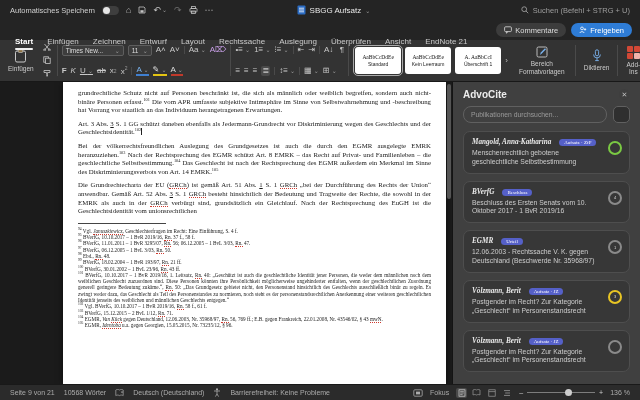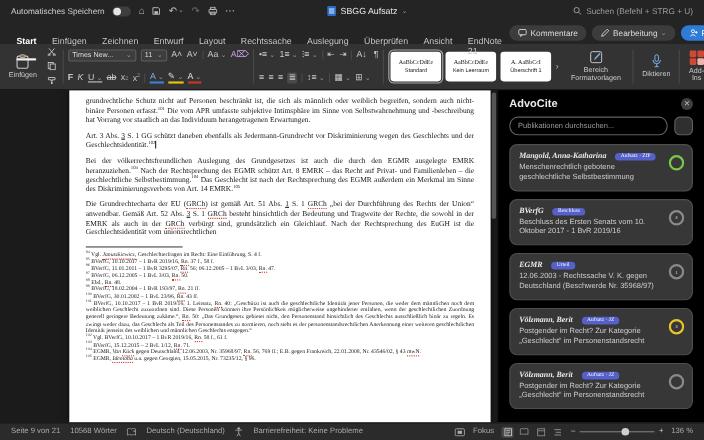--- a/index.html
+++ b/index.html
@@ -59,21 +59,21 @@
   .bodypara sup{font-size:4.3px;line-height:0;}
   .u{text-decoration:underline;}
   .i{font-style:italic;}
   .wavy{border-bottom:1px dotted #d03a2e;}
   .caret{display:inline-block;width:1px;height:7px;background:#222;vertical-align:-1px;}
   .fnsep{width:88px;border-top:1px solid #444;margin:7px 0 4px 0;}
   .footnote{font-family:"Liberation Serif",serif;font-size:5.2px;line-height:6.3px;color:#1c1c1c;text-align:justify;margin:0;}
   .footnote sup{font-size:3.6px;line-height:0;}
 
   
-  .panel{flex:1 1 auto;background:#000000;border-left:1px solid #141414;display:flex;flex-direction:column;overflow:hidden;}
+  .panel{flex:1 1 auto;background:#404040;border-left:1px solid #141414;display:flex;flex-direction:column;overflow:hidden;}
   .panel-head{display:flex;align-items:center;justify-content:space-between;padding:7px 10px 6px 10px;}
   .panel-title{color:#ececec;font-size:10px;font-weight:bold;}
   .panel-close{width:11px;height:11px;border-radius:50%;background:#3e3e3e;color:#bbb;font-size:7px;display:flex;align-items:center;justify-content:center;line-height:1;}
   .panel-search{display:flex;gap:6px;padding:0 10px 8px 10px;}
   .psearch{flex:1;height:15px;border:1px solid #606060;border-radius:8px;background:transparent;display:flex;align-items:center;padding:0 7px;color:#9a9a9a;font-size:6.8px;}
   .pfilter{width:15px;height:15px;border:1px solid #606060;border-radius:5px;background:#2f2f2f;}
   .cards{display:flex;flex-direction:column;gap:7px;padding:0 10px;overflow:hidden;}
   .card{position:relative;background:#373737;border:1px solid #4e4e4e;border-radius:7px;padding:6px 24px 6px 8px;flex:0 0 auto;}
   .card-head{display:flex;align-items:flex-end;gap:8px;font-family:Liberation Serif, serif;}
   .card-author{color:#eaeaea;font-size:7.2px;font-weight:bold;font-style:italic;white-space:nowrap;}
@@ -152,27 +152,20 @@
         <span class="tab">EndNote 21</span>
       </span>
     <span class="tabrow-right">
       <span class="pill">
         <svg width="8" height="8" viewBox="0 0 8 8">
             <rect x="0.6" y="0.8" width="6.8" height="4.8" rx="1" fill="none" stroke="#ddd" stroke-width="0.8"></rect>
             <path d="M2.4 5.6L2.4 7.2 4 5.6" fill="none" stroke="#ddd" stroke-width="0.8"></path>
           </svg>
         <span>Kommentare</span>
       </span>
-      <span class="pill">
-        <svg width="8" height="8" viewBox="0 0 8 8">
-            <path d="M1 7l0.6-2L6 0.6 7.4 2 3 6.4z" fill="none" stroke="#ddd" stroke-width="0.8"></path>
-          </svg>
-        <span>Bearbeitung</span>
-        <span class="chev">⌄</span>
-      </span>
       <span class="pill blue">
         <svg width="8" height="8" viewBox="0 0 8 8">
             <circle cx="3" cy="2.4" r="1.4" fill="none" stroke="#fff" stroke-width="0.8"></circle>
             <path d="M0.8 7c0.3-1.8 4.1-1.8 4.4 0" fill="none" stroke="#fff" stroke-width="0.8"></path>
             <path d="M6 2.2v2.4M4.8 3.4h2.4" stroke="#fff" stroke-width="0.8"></path>
           </svg>
         <span>Freigeben</span>
 
       </span>
     </span>

